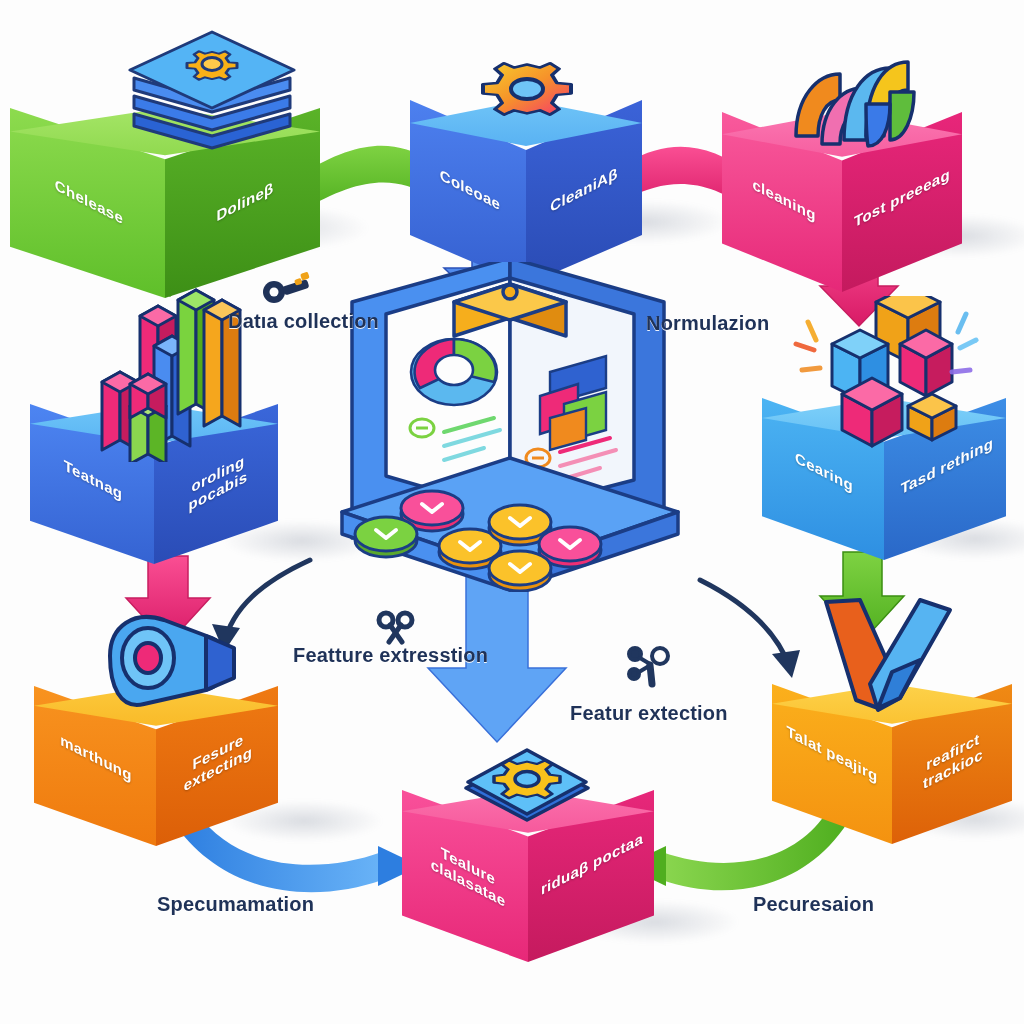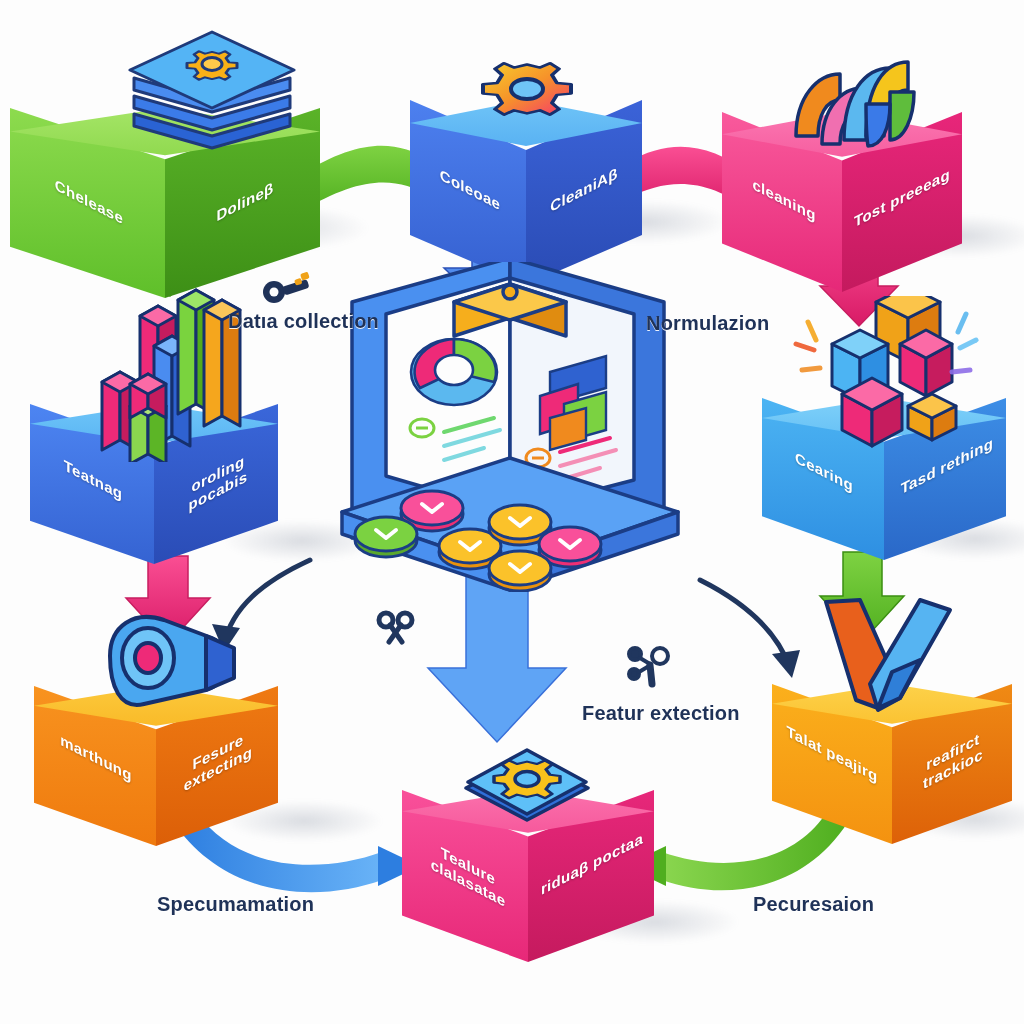--- a/index.html
+++ b/index.html
@@ -447,17 +447,18 @@
       <circle cx="12" cy="34" r="5"></circle>
       <circle cx="38" cy="16" r="8" fill="none"></circle>
       <path d="M18 18 L28 24"></path>
         <path d="M17 32 L27 26"></path>
         <path d="M28 25 L30 44" stroke-width="7"></path>
     </g>
   </svg>
 
   <div class="flabel" style="left:228px;top:310px;">Datıa collection</div>
   <div class="flabel" style="left:646px;top:312px;">Normulazion</div>
-  <div class="flabel" style="left:582px;top:702px;">Featur extection</div>
+  <div class="flabel" style="left:293px;top:644px;">Featture extresstion</div>
+  <div class="flabel" style="left:570px;top:702px;">Featur extection</div>
   <div class="flabel" style="left:157px;top:893px;">Specumamation</div>
   <div class="flabel" style="left:753px;top:893px;">Pecuresaion</div>
 
 </div>
 
 </body></html>

